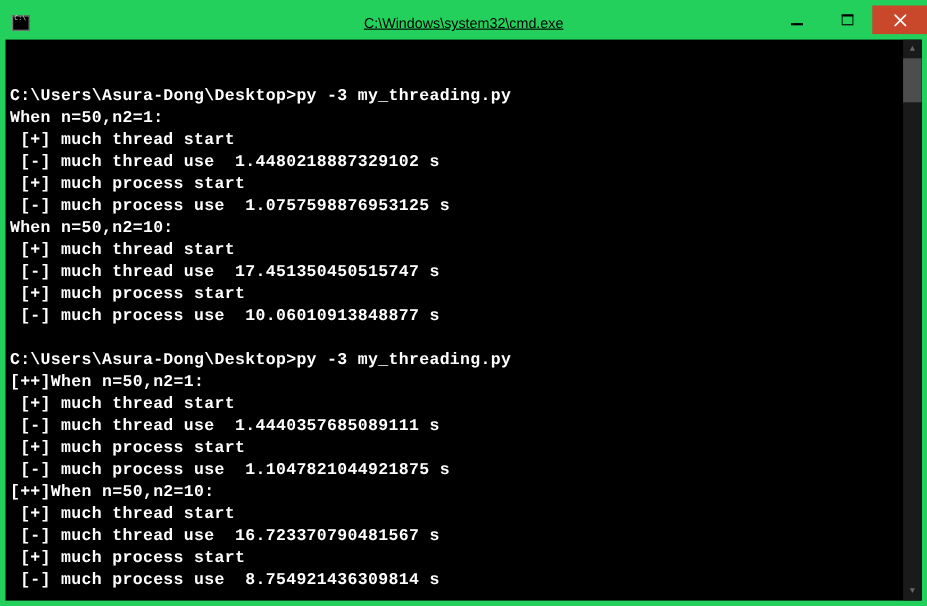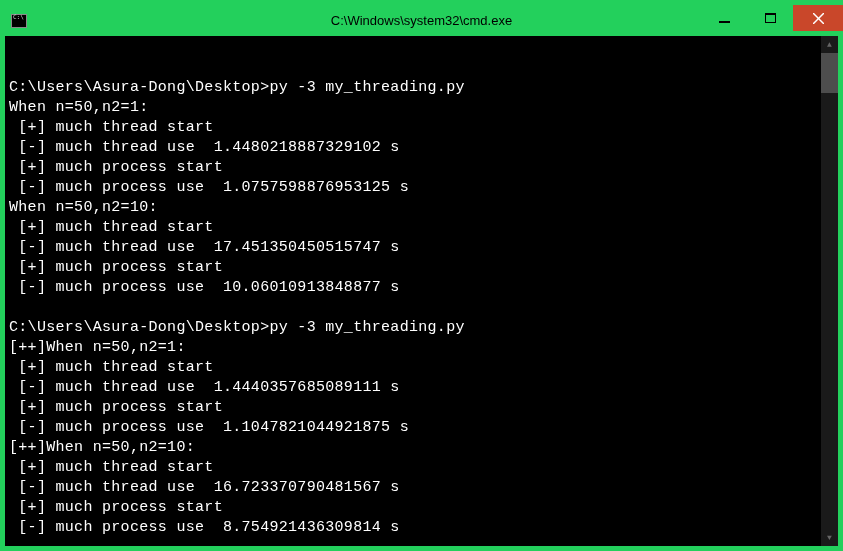--- a/index.html
+++ b/index.html
@@ -42,20 +42,21 @@
       font-family: monospace;
       line-height: 6px;
     }
     .title-text {
       position: absolute;
       left: 50%;
       transform: translateX(-50%);
       font-size: 13px;
       color: #000;
       white-space: nowrap;
+      text-decoration: underline;
     }
     .window-controls {
       margin-left: auto;
       display: flex;
       height: 26px;
       align-items: stretch;
       margin-top: -5px;
       margin-right: -5px;
     }
     .ctrl {
@@ -108,21 +109,21 @@
       right: 0;
       height: 17px;
       display: flex;
       align-items: center;
       justify-content: center;
       color: #666;
       font-size: 8px;
     }
     .scrollbar-arrow.up { top: 0; }
     .scrollbar-arrow.down { bottom: 0; }
-    .line { min-height: 20px; }
+    .line { min-height: 20px; font-weight: bold; }
   </style>
 </head>
 <body>
 
 <div class="window">
   <div class="titlebar">
     <div class="app-icon"></div>
     <div class="title-text">C:\Windows\system32\cmd.exe</div>
     <div class="window-controls">
       <div class="ctrl">

